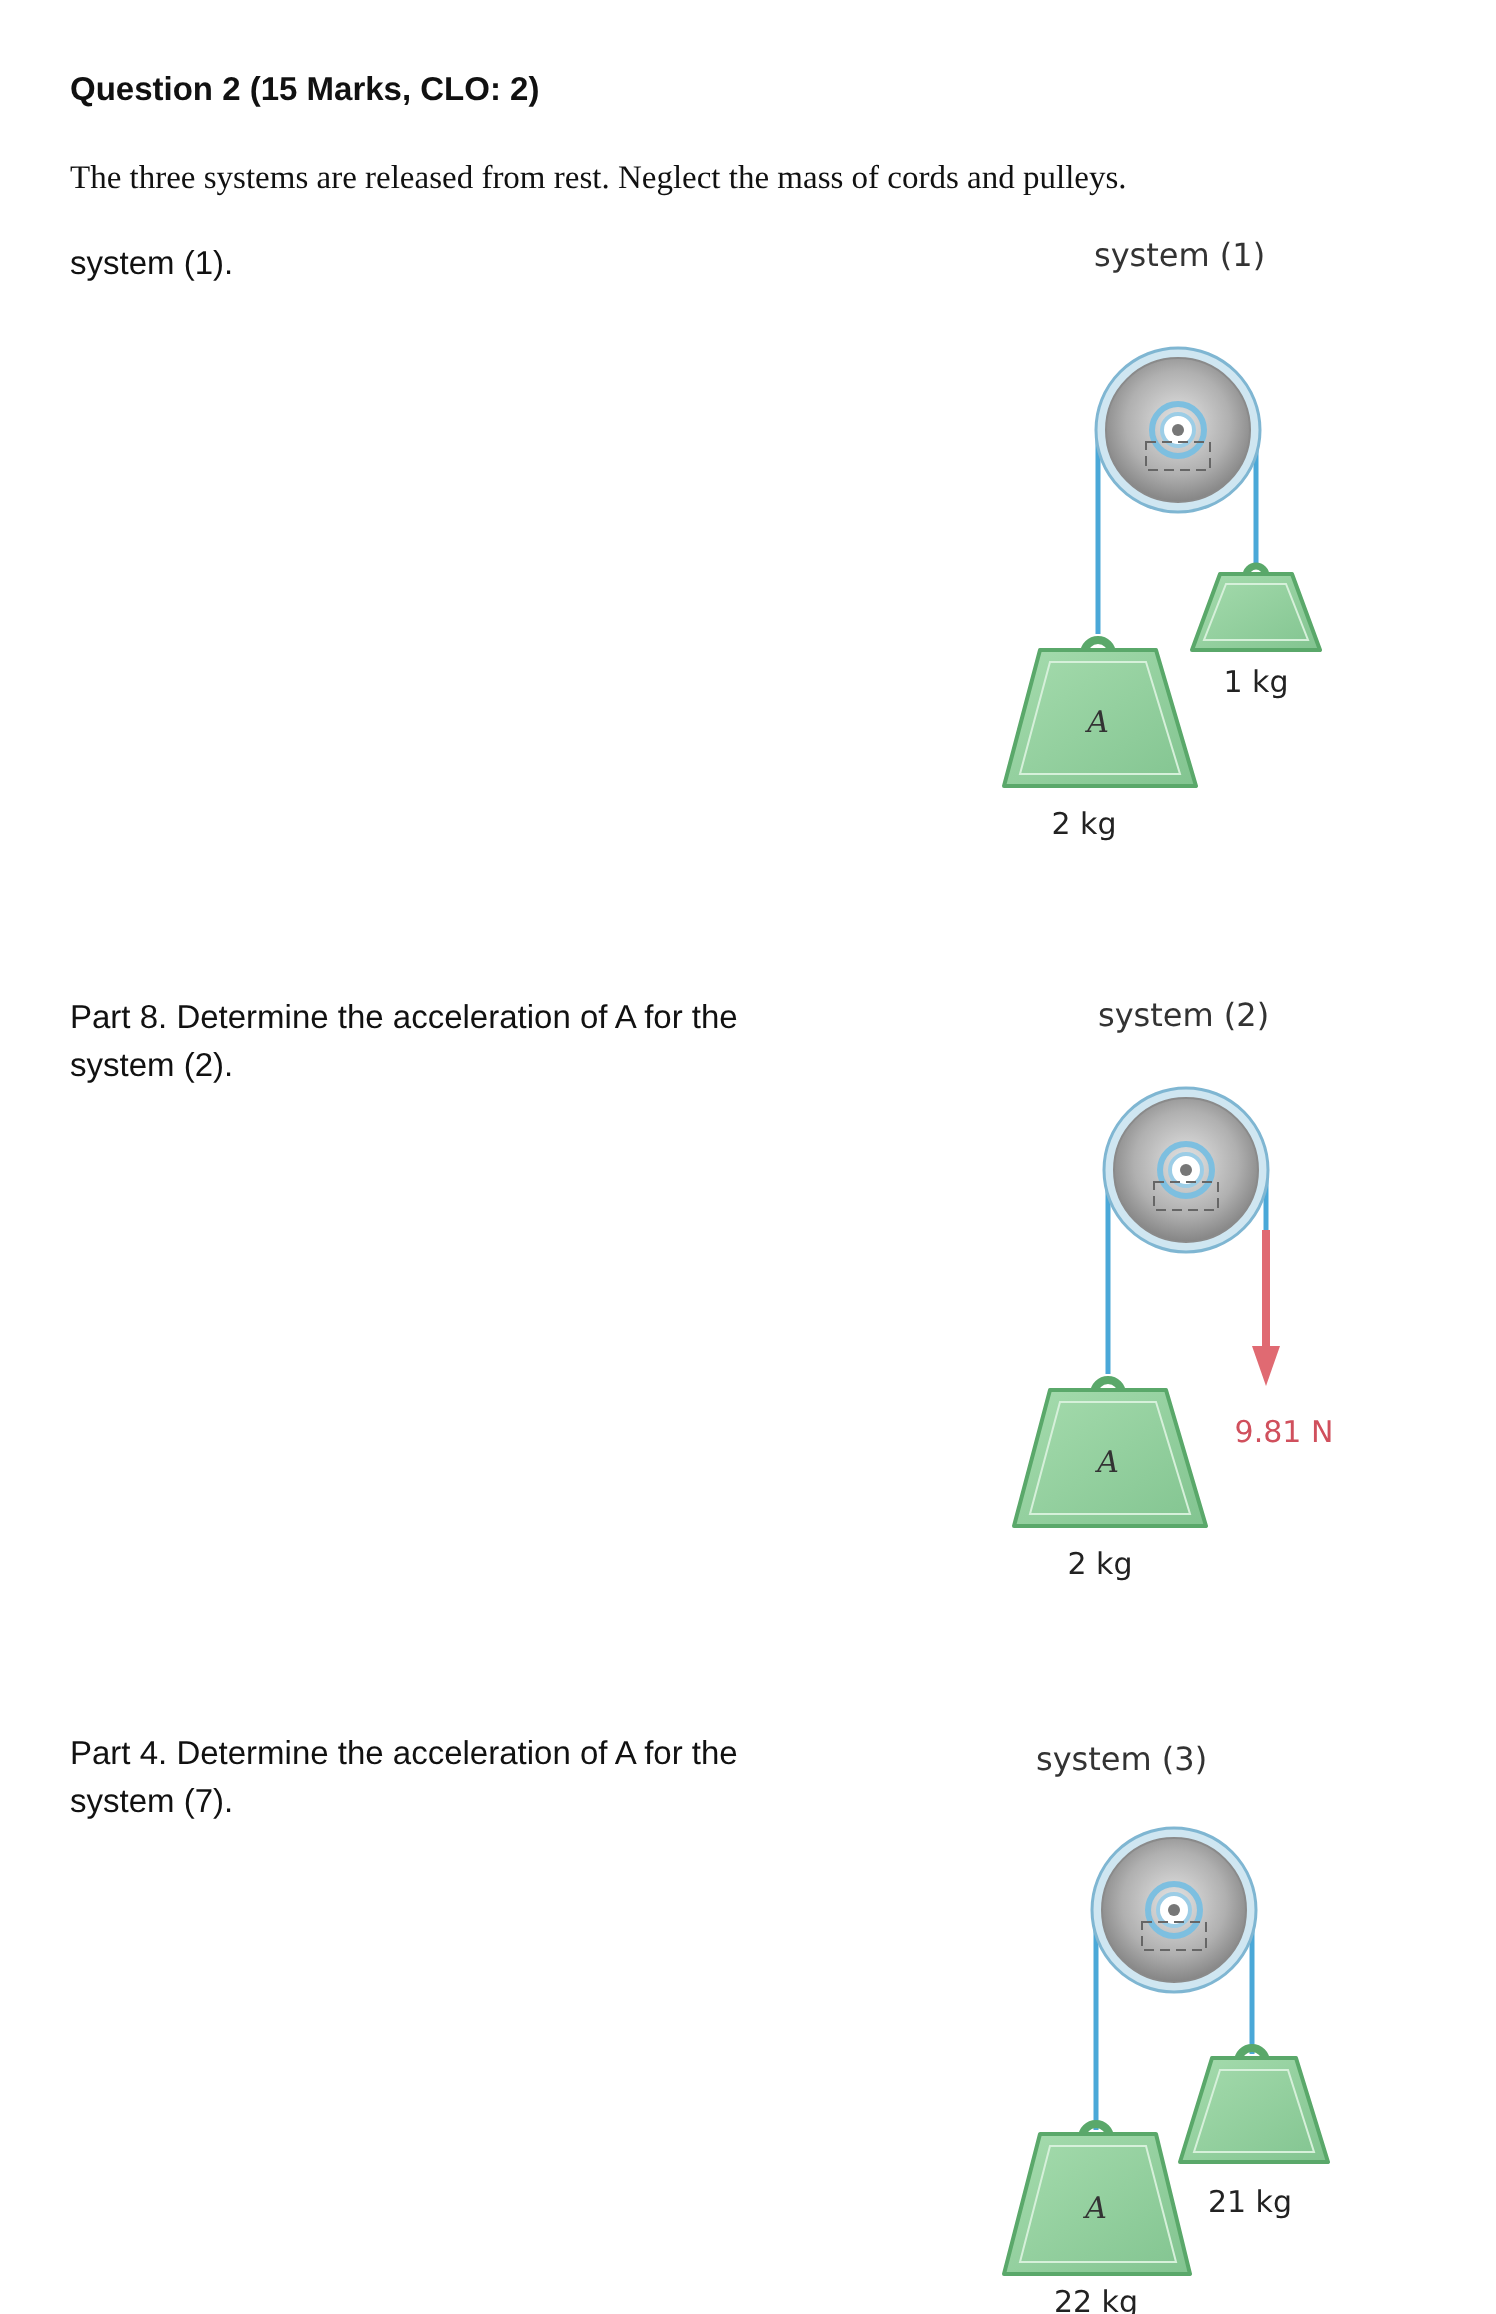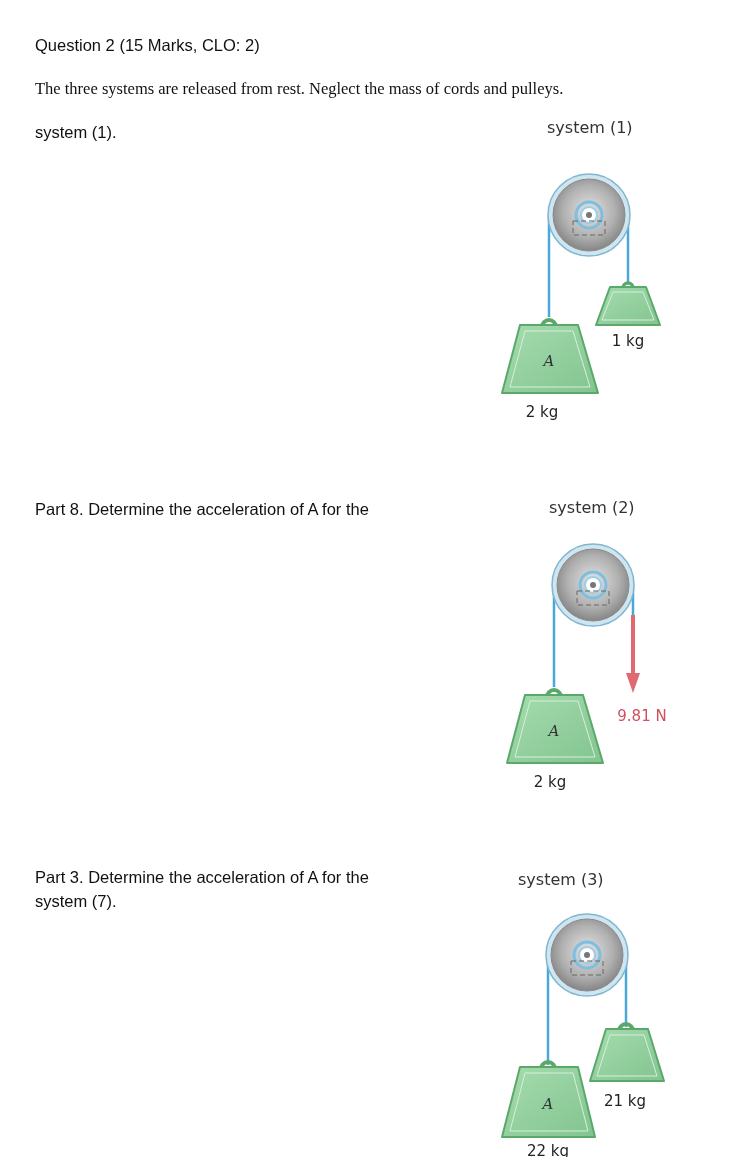--- a/index.html
+++ b/index.html
@@ -1,18 +1,18 @@
 <!DOCTYPE html>
 <html><head>
   <meta charset="utf-8">
   <style>
     html, body { margin: 0; padding: 0; background: #ffffff; }
     body { width: 748px; height: 1157px; position: relative; overflow: hidden;
            font-family: "Liberation Sans", sans-serif; color: #111; }
-    .title { position: absolute; left: 35px; top: 36px; font-size: 16.5px; font-weight: normal; }
+    .title { position: absolute; left: 35px; top: 36px; font-size: 16.5px; font-weight: bold; }
     .intro { position: absolute; left: 35px; top: 79px; font-size: 16.5px; font-family: Liberation Serif, serif; }
     .part { position: absolute; left: 35px; width: 400px; font-size: 16.5px; line-height: 24px; }
     .sys-label { position: absolute; font-family: "DejaVu Sans", sans-serif; font-size: 16px; color: #333; }
     .diagram { position: absolute; }
     .mass-label { font-family: "DejaVu Sans", sans-serif; font-size: 15px; fill: #222; }
     .force-label { font-family: "DejaVu Sans", sans-serif; font-size: 15px; fill: #d0505d; }
     .A-label { font-family: "DejaVu Serif", serif; font-style: italic; font-size: 15px; fill: #333; }
   </style>
 </head>
 <body>
@@ -60,20 +60,21 @@
   <g>
     <path d="M133,123 a5,5 0 0 1 10,0" fill="none" stroke="#5aa86a" stroke-width="3.5"></path>
     <path d="M120,122 L156,122 L170,160 L106,160 Z" fill="url(#wtGrad)" stroke="#5aa86a" stroke-width="2" stroke-linejoin="round"></path>
     <path d="M123,127 L153,127 L164,155 L112,155 Z" fill="none" stroke="#d6f0da" stroke-width="1"></path>
   </g>
   <text x="138" y="181" text-anchor="middle" class="mass-label">1 kg</text>
 </svg>
 
 <div class="part" style="top:497px">
   <div>Part 8. Determine the acceleration of A for the</div>
+  <div>system (2).</div>
 </div>
 <div class="sys-label" style="left:549px; top:498px">system (2)</div>
 <svg class="diagram" style="left:490px; top:535px" width="200" height="265">
   <line x1="64" y1="50" x2="64" y2="152" stroke="#4aa8d8" stroke-width="2.5"></line>
   <line x1="143" y1="50" x2="143" y2="80" stroke="#4aa8d8" stroke-width="2.5"></line>
   <use href="#pulley" x="103" y="50"></use>
   <g>
     <line x1="143" y1="80" x2="143" y2="140" stroke="#e06a72" stroke-width="4"></line>
     <path d="M136,138 L150,138 L143,158 Z" fill="#e06a72"></path>
   </g>
@@ -81,21 +82,21 @@
   <g>
     <path d="M57,162 a7,7 0 0 1 14,0" fill="none" stroke="#5aa86a" stroke-width="4"></path>
     <path d="M35,160 L93,160 L113,228 L17,228 Z" fill="url(#wtGrad)" stroke="#5aa86a" stroke-width="2" stroke-linejoin="round"></path>
     <path d="M40,166 L88,166 L105,222 L25,222 Z" fill="none" stroke="#d6f0da" stroke-width="1"></path>
     <text x="64" y="201" text-anchor="middle" class="A-label">A</text>
   </g>
   <text x="60" y="252" text-anchor="middle" class="mass-label">2 kg</text>
 </svg>
 
 <div class="part" style="top:865px">
-  <div>Part 3. Determine the acceleration of A for the</div>
+  <div>Part 4. Determine the acceleration of A for the</div>
   <div>system (7).</div>
 </div>
 <div class="sys-label" style="left:518px; top:870px">system (3)</div>
 <svg class="diagram" style="left:490px; top:905px" width="200" height="252">
   <line x1="58" y1="50" x2="58" y2="160" stroke="#4aa8d8" stroke-width="2.5"></line>
   <line x1="136" y1="50" x2="136" y2="122" stroke="#4aa8d8" stroke-width="2.5"></line>
   <use href="#pulley" x="97" y="50"></use>
   <g>
     <path d="M129,126 a7,7 0 0 1 14,0" fill="none" stroke="#5aa86a" stroke-width="4"></path>
     <path d="M116,124 L158,124 L174,176 L100,176 Z" fill="url(#wtGrad)" stroke="#5aa86a" stroke-width="2" stroke-linejoin="round"></path>

